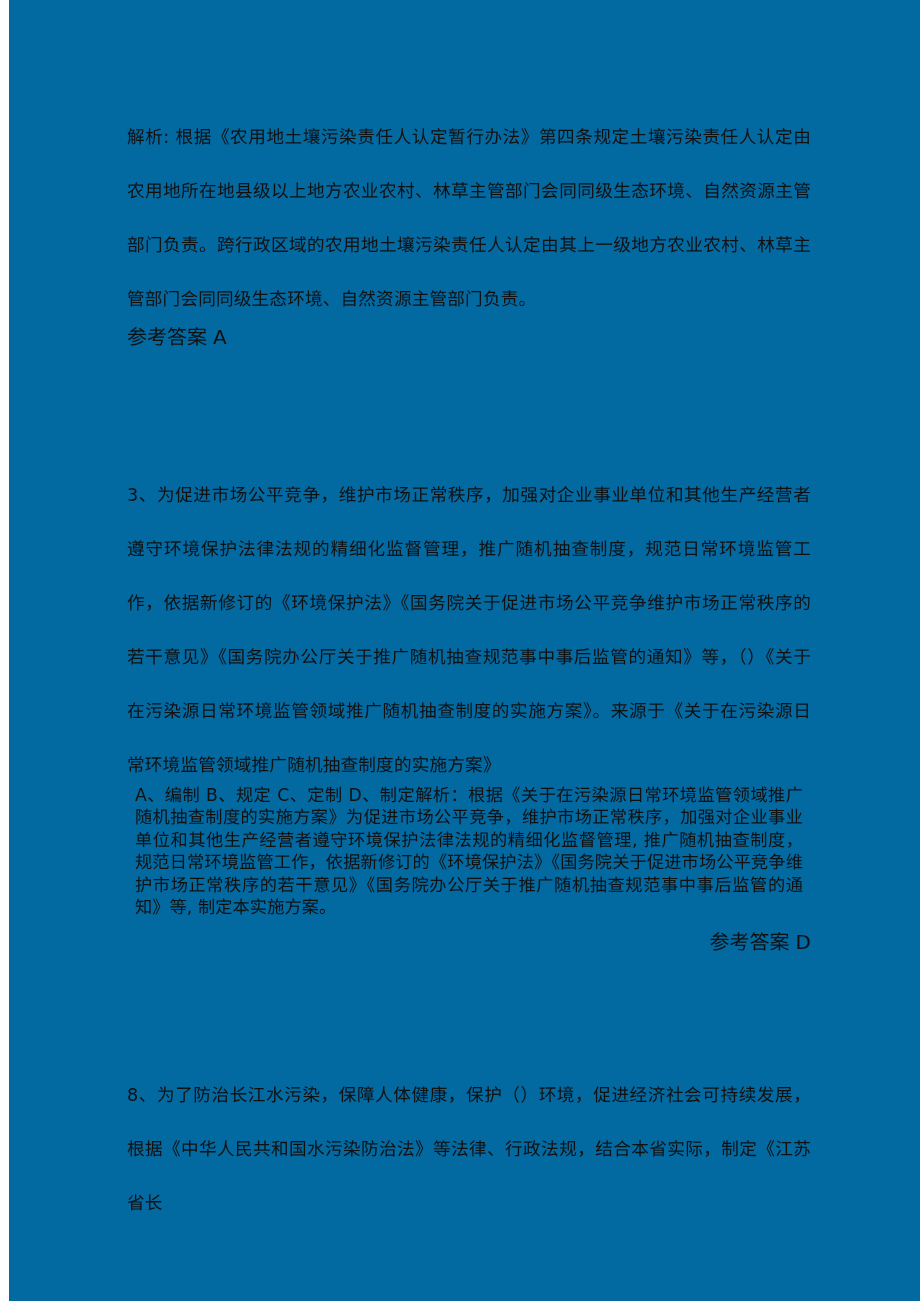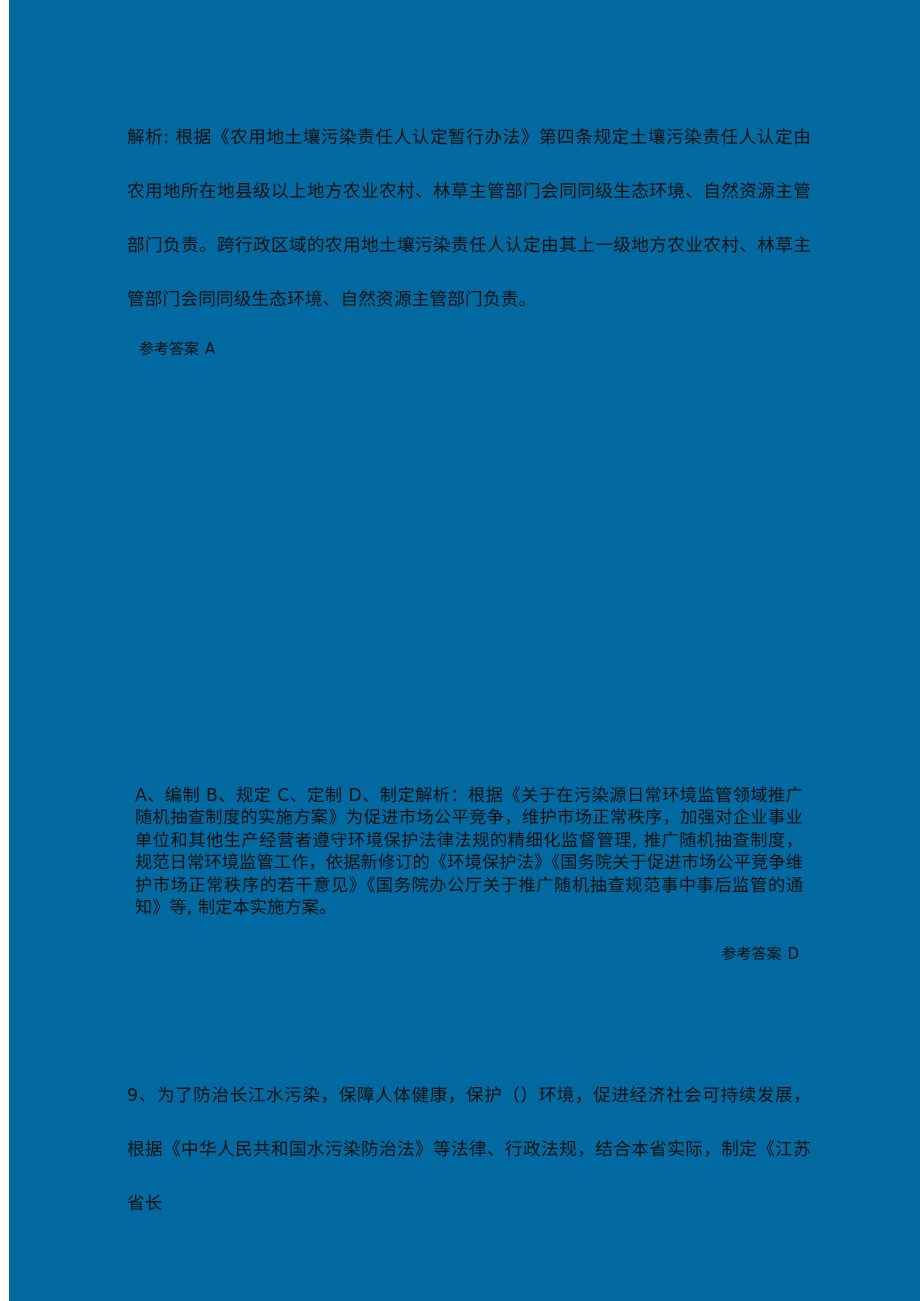--- a/index.html
+++ b/index.html
@@ -54,23 +54,23 @@
     letter-spacing: 0.1px;
     text-align: justify;
     text-justify: inter-ideograph;
     word-break: break-all;
     margin: 8px;
     color: #111111;
   }
 
   
   .answer-line {
-    font-size: 15px;
+    font-size: 20px;
     line-height: 30px;
-    margin: 12px;
+    margin: 0;
     white-space: nowrap;
     color: #111111;
   }
   .answer-line .answer-letter {
     margin-left: 6px;
   }
 
   
   .block { position: absolute; left: 118px; width: 684px; }
 
@@ -88,25 +88,28 @@
   <div class="content"></div>
 
   <div class="block" id="block-explanation-1">
     <p class="para-wide">解析: 根据《农用地土壤污染责任人认定暂行办法》第四条规定土壤污染责任人认定由农用地所在地县级以上地方农业农村、林草主管部门会同同级生态环境、自然资源主管部门负责。跨行政区域的农用地土壤污染责任人认定由其上一级地方农业农村、林草主管部门会同同级生态环境、自然资源主管部门负责。</p>
   </div>
 
   <div class="block" id="block-answer-1">
     <p class="answer-line"><span>参考答案</span><span class="answer-letter">A</span></p>
   </div>
 
+  <div class="block" id="block-question-3">
+    <p class="para-wide">3、为促进市场公平竞争，维护市场正常秩序，加强对企业事业单位和其他生产经营者遵守环境保护法律法规的精细化监督管理，推广随机抽查制度，规范日常环境监管工作，依据新修订的《环境保护法》《国务院关于促进市场公平竞争维护市场正常秩序的若干意见》《国务院办公厅关于推广随机抽查规范事中事后监管的通知》等，（）《关于在污染源日常环境监管领域推广随机抽查制度的实施方案》。来源于《关于在污染源日常环境监管领域推广随机抽查制度的实施方案》</p>
+  </div>
 
   <div class="block" id="block-options-3">
     <p class="para-tight">A、编制 B、规定 C、定制 D、制定解析：根据《关于在污染源日常环境监管领域推广随机抽查制度的实施方案》为促进市场公平竞争，维护市场正常秩序，加强对企业事业单位和其他生产经营者遵守环境保护法律法规的精细化监督管理, 推广随机抽查制度，规范日常环境监管工作，依据新修订的《环境保护法》《国务院关于促进市场公平竞争维护市场正常秩序的若干意见》《国务院办公厅关于推广随机抽查规范事中事后监管的通知》等, 制定本实施方案。</p>
   </div>
 
   <div class="block" id="block-answer-2">
     <p class="answer-line"><span>参考答案</span><span class="answer-letter">D</span></p>
   </div>
 
   <div class="block" id="block-question-4">
-    <p class="para-wide">9、为了防治长江水污染，保障人体健康，保护（）环境，促进经济社会可持续发展，根据《中华人民共和国水污染防治法》等法律、行政法规，结合本省实际，制定《江苏省长</p>
+    <p class="para-wide">8、为了防治长江水污染，保障人体健康，保护（）环境，促进经济社会可持续发展，根据《中华人民共和国水污染防治法》等法律、行政法规，结合本省实际，制定《江苏省长</p>
   </div>
 </div>
 
 </body></html>

